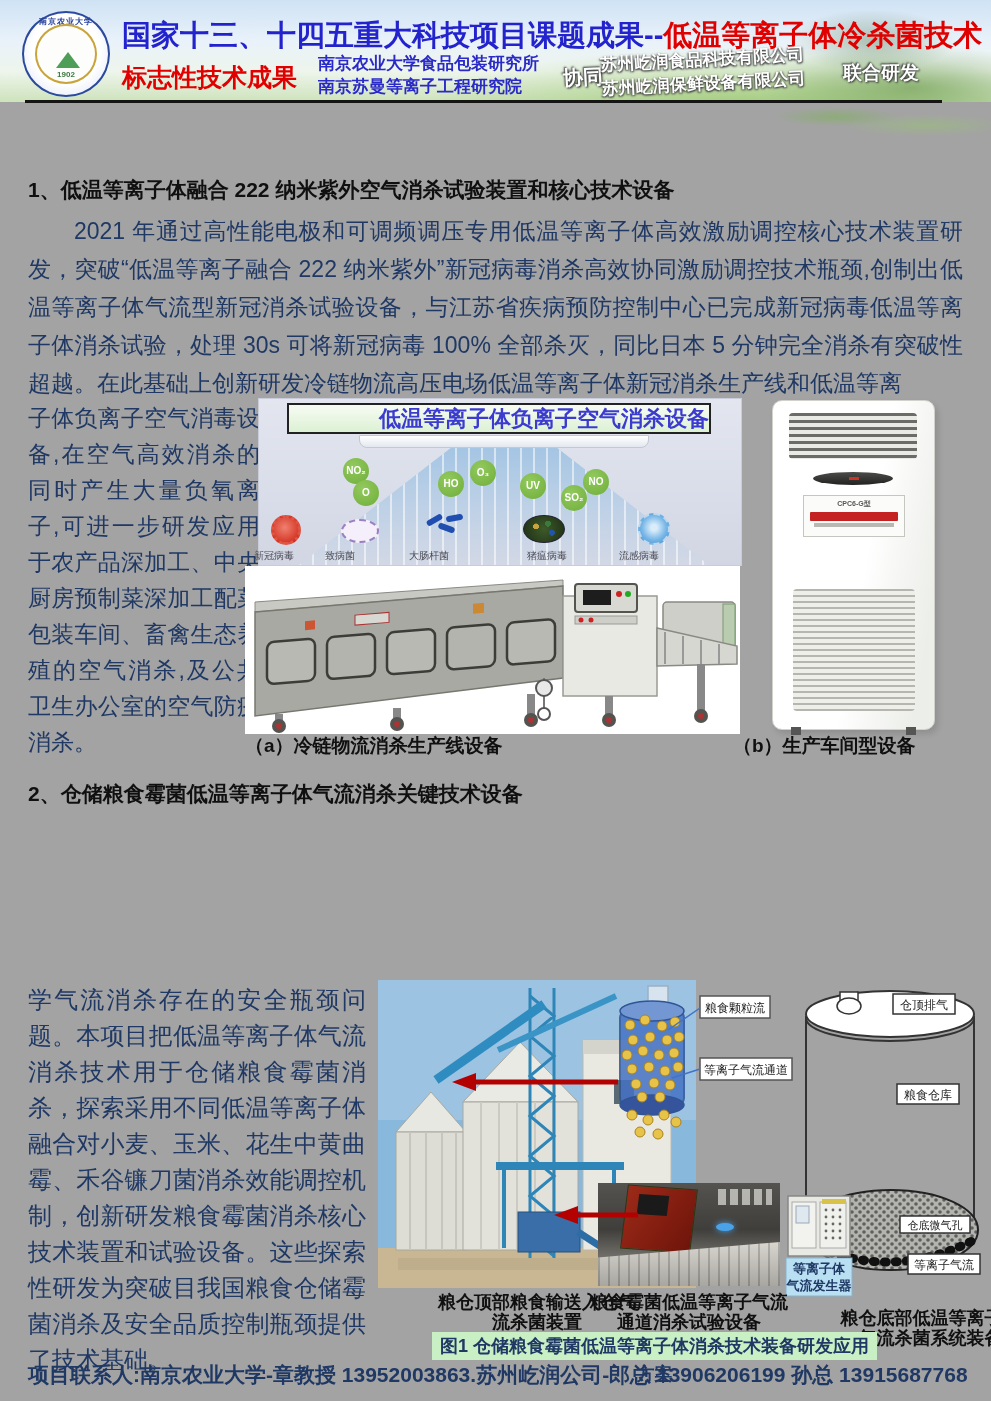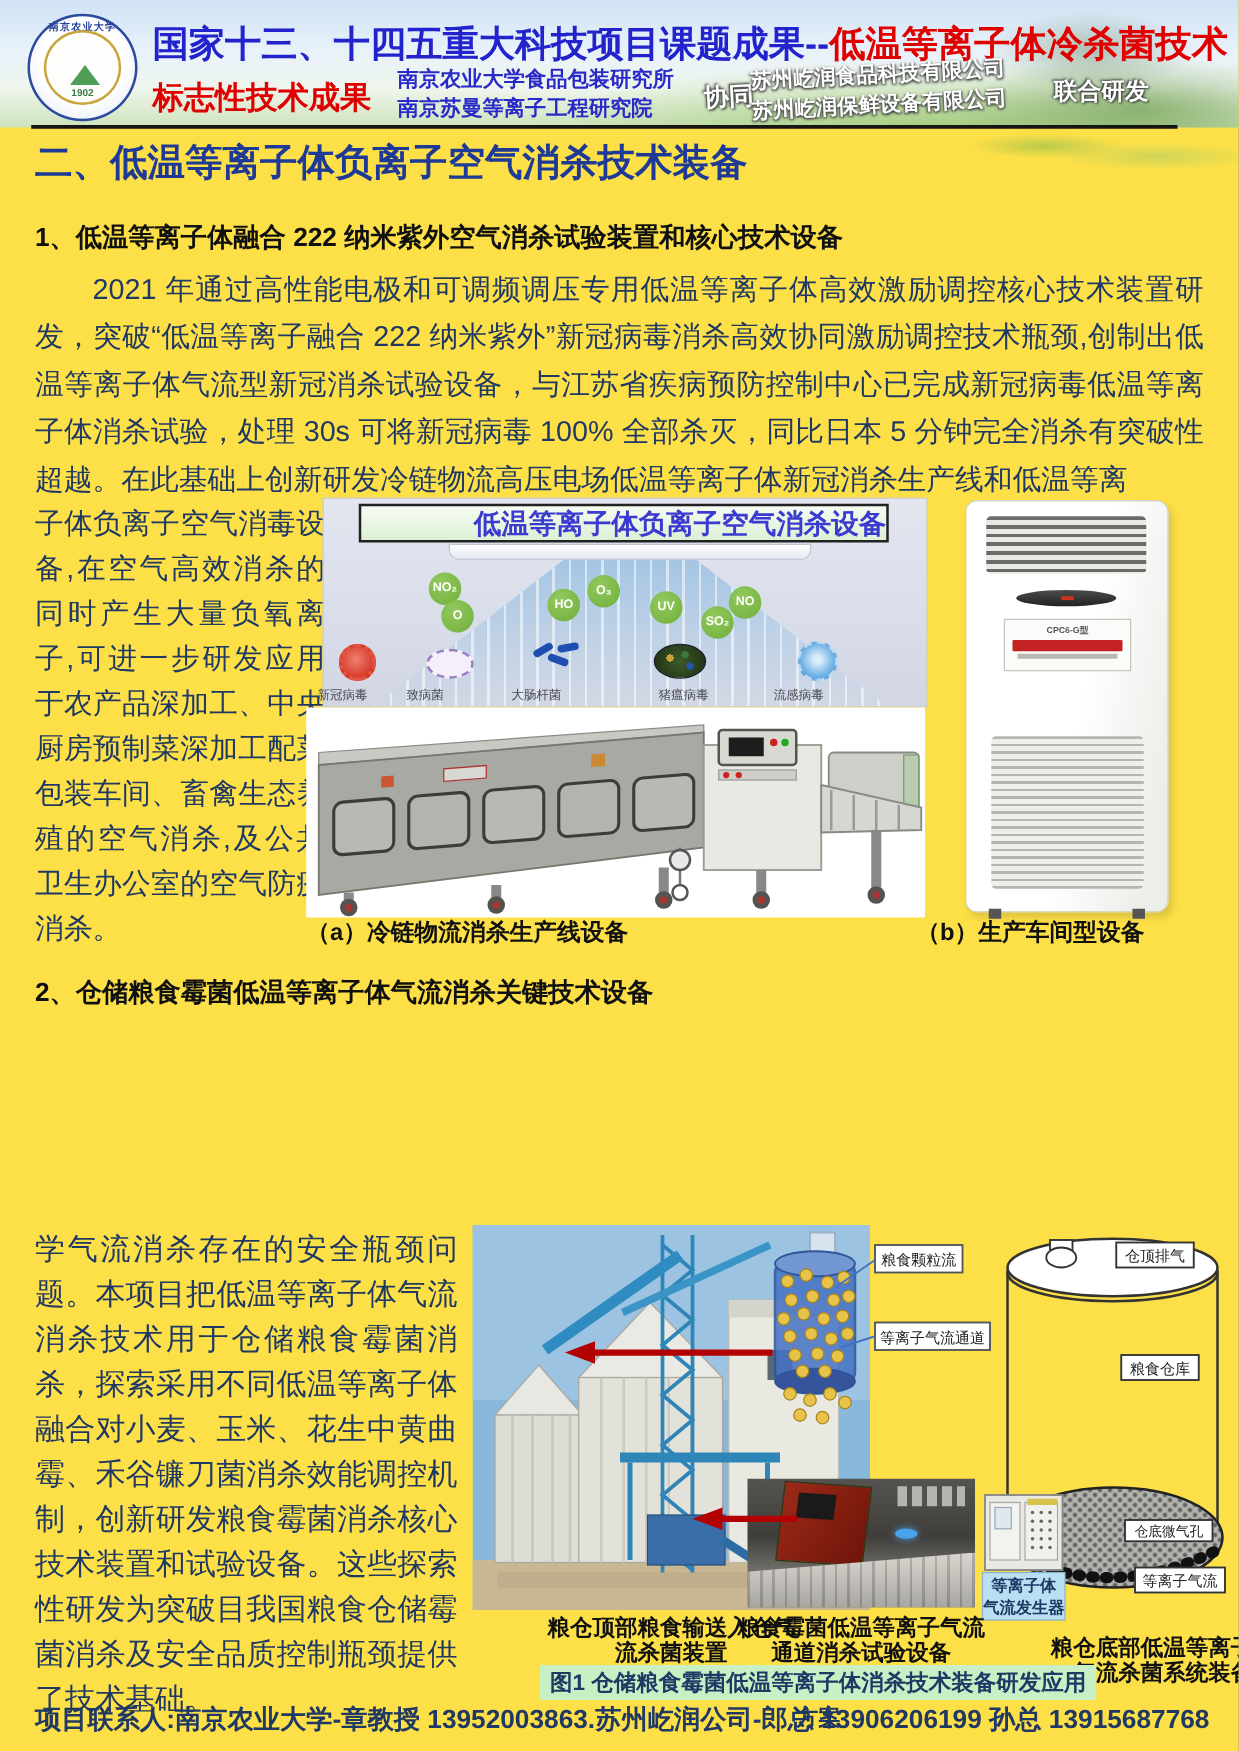--- a/index.html
+++ b/index.html
@@ -1,19 +1,19 @@
 <!DOCTYPE html>
 <html><head>
 <meta charset="utf-8">
 <style>
   * { margin:0; padding:0; box-sizing:border-box; }
   body { background:#888; font-family:"Liberation Sans", sans-serif; }
   .page {
     position:relative; width:991px; height:1401px; margin:0 auto;
-    background:#fde047; overflow:hidden;
+    background:#a3a3a3; overflow:hidden;
     font-family:"Liberation Sans", sans-serif;
   }
   .abs { position:absolute; }
 
   
   .hdr {
     left:0; top:0; width:991px; height:102px;
     background:
       radial-gradient(ellipse 220px 60px at 92% 86%, rgba(90,140,60,.55), rgba(90,140,60,0) 70%),
       radial-gradient(ellipse 420px 70px at 75% 100%, rgba(140,190,90,.6), rgba(140,190,90,0) 75%),
@@ -168,21 +168,20 @@
     <div class="abs xietong">协同</div>
     <div class="abs orgs2">
       <div>苏州屹润食品科技有限公司</div>
       <div>苏州屹润保鲜设备有限公司</div>
     </div>
     <div class="abs lianhe">联合研发</div>
   </div>
   <div class="abs hdr-rule"></div>
   <div class="abs wisp"></div>
 
-  <div class="abs sec-title">二、低温等离子体负离子空气消杀技术装备</div>
   <div class="abs sub-title" style="left:28px; top:176px;">1、低温等离子体融合 222 纳米紫外空气消杀试验装置和核心技术设备</div>
   <div class="abs para" style="top:212px;">2021 年通过高性能电极和可调频调压专用低温等离子体高效激励调控核心技术装置研发，突破“低温等离子融合 222 纳米紫外”新冠病毒消杀高效协同激励调控技术瓶颈,创制出低温等离子体气流型新冠消杀试验设备，与江苏省疾病预防控制中心已完成新冠病毒低温等离子体消杀试验，处理 30s 可将新冠病毒 100% 全部杀灭，同比日本 5 分钟完全消杀有突破性超越。在此基础上创新研发冷链物流高压电场低温等离子体新冠消杀生产线和低温等离</div>
 
   <div class="abs sidecol" style="left:28px; top:400px; width:232px; line-height:36px;">子体负离子空气消毒设备,在空气高效消杀的同时产生大量负氧离子,可进一步研发应用于农产品深加工、中央厨房预制菜深加工配菜包装车间、畜禽生态养殖的空气消杀,及公共卫生办公室的空气防疫消杀。</div>
 
   <div class="abs plasma">
     <div class="plasma-banner">低温等离子体负离子空气消杀设备</div>
     <div class="plasma-device"></div>
     <div class="plasma-rays"></div>
     <div class="chem" style="left:84px; top:59px;">NO₂</div>

